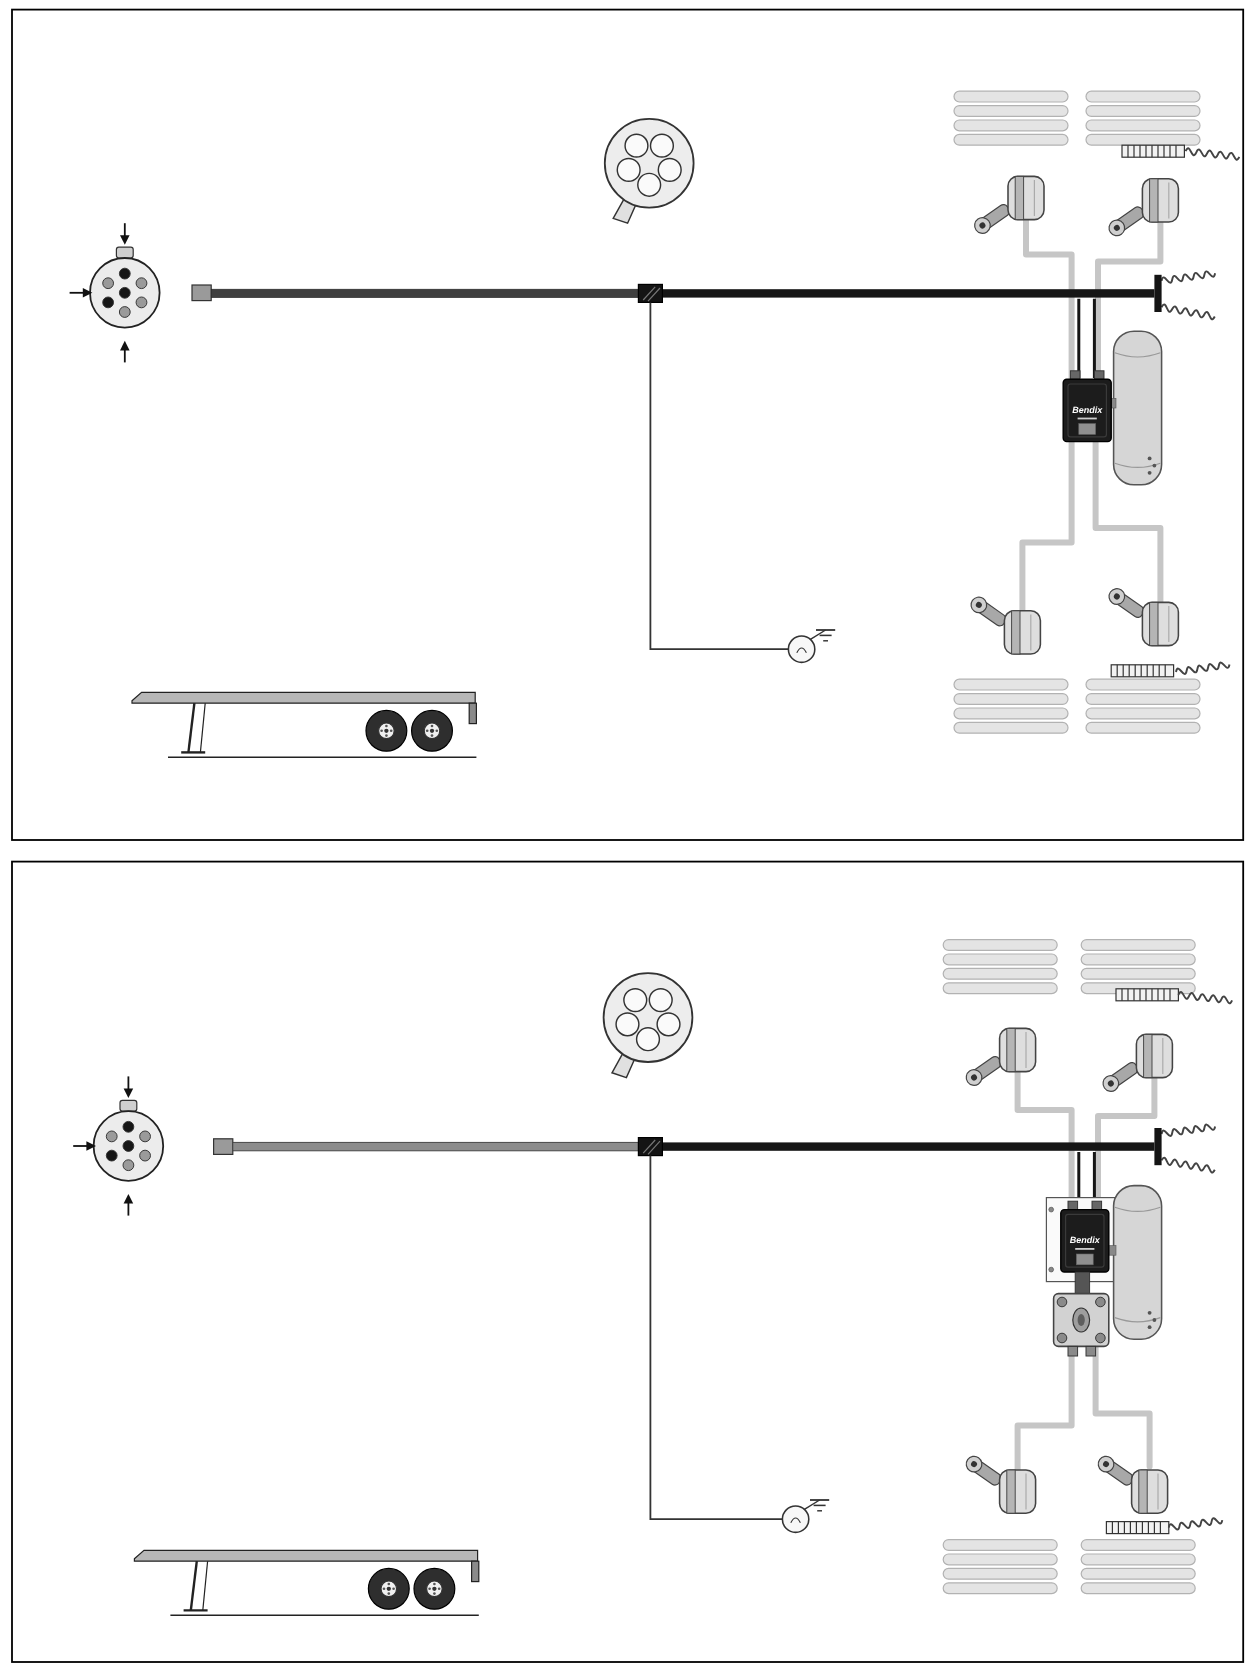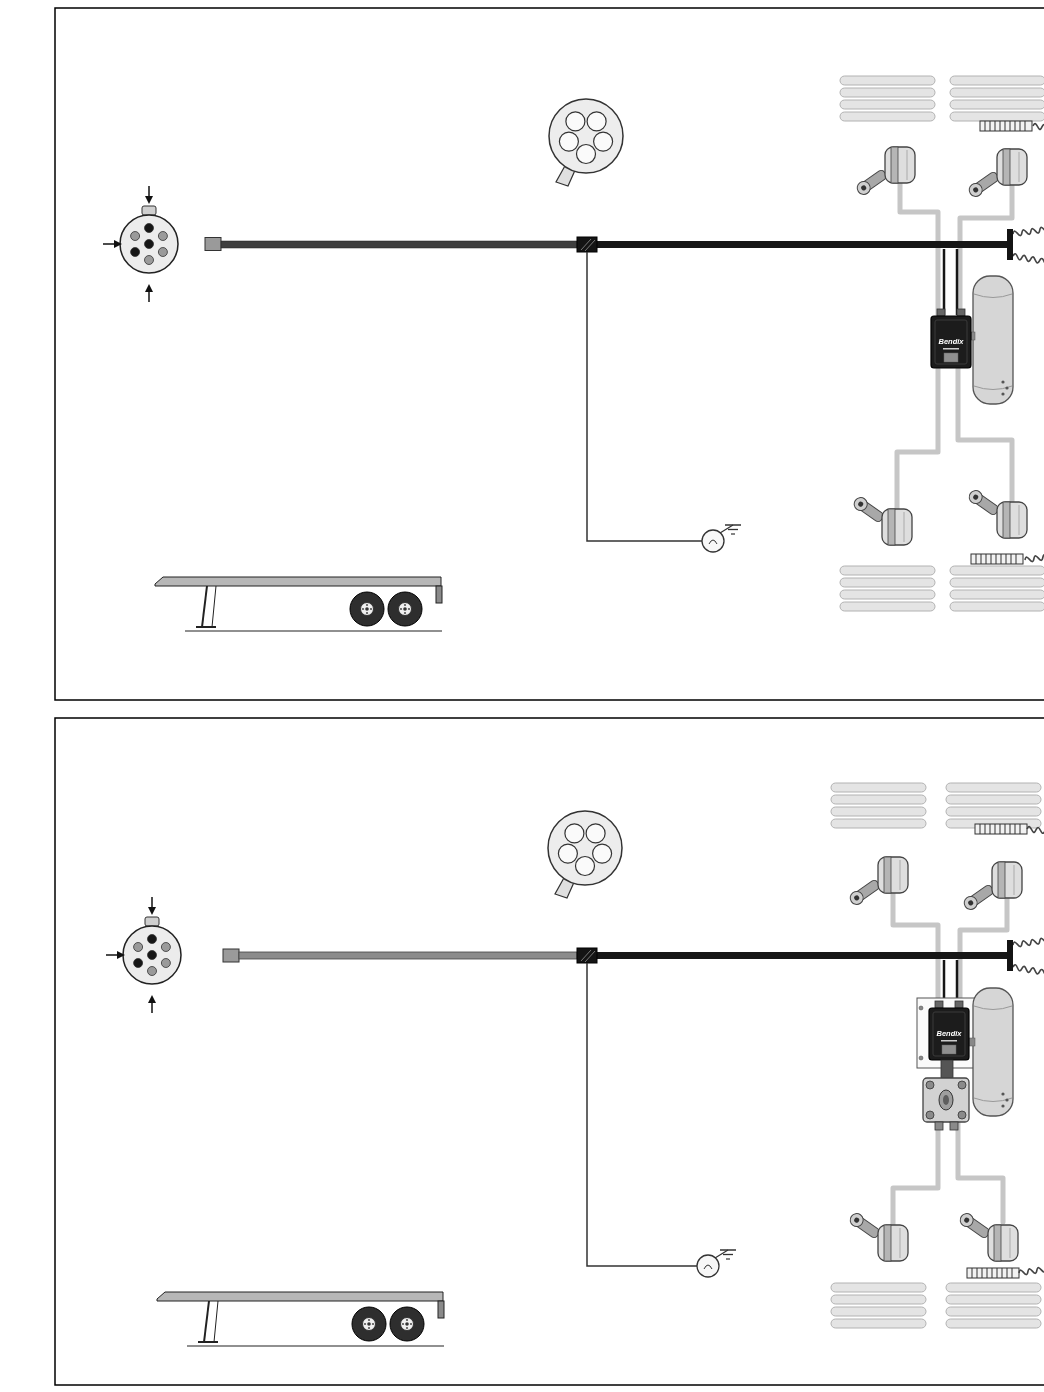--- a/index.html
+++ b/index.html
@@ -1,17 +1,17 @@
 <!DOCTYPE html>
 <html><head>
 <meta charset="utf-8">
 <style>
   html,body{margin:0;padding:0;background:#ffffff;}
   body{font-family:"Liberation Sans", sans-serif;}
-  .stage{width:864px;height:1392px;position:relative;background:#fff;padding-left:45px;}
+  .stage{width:864px;height:1392px;position:relative;background:#fff;}
   svg{display:block;}
   text.ecu-label{font-family:"Liberation Sans", sans-serif;font-size:7.5px;font-weight:bold;font-style:italic;fill:#ffffff;text-anchor:middle;}
 </style>
 </head>
 <body>
 
 <div class="stage">
 <svg width="1044" height="1392" viewBox="0 0 1044 1392" xmlns="http://www.w3.org/2000/svg">
 
 <defs>

